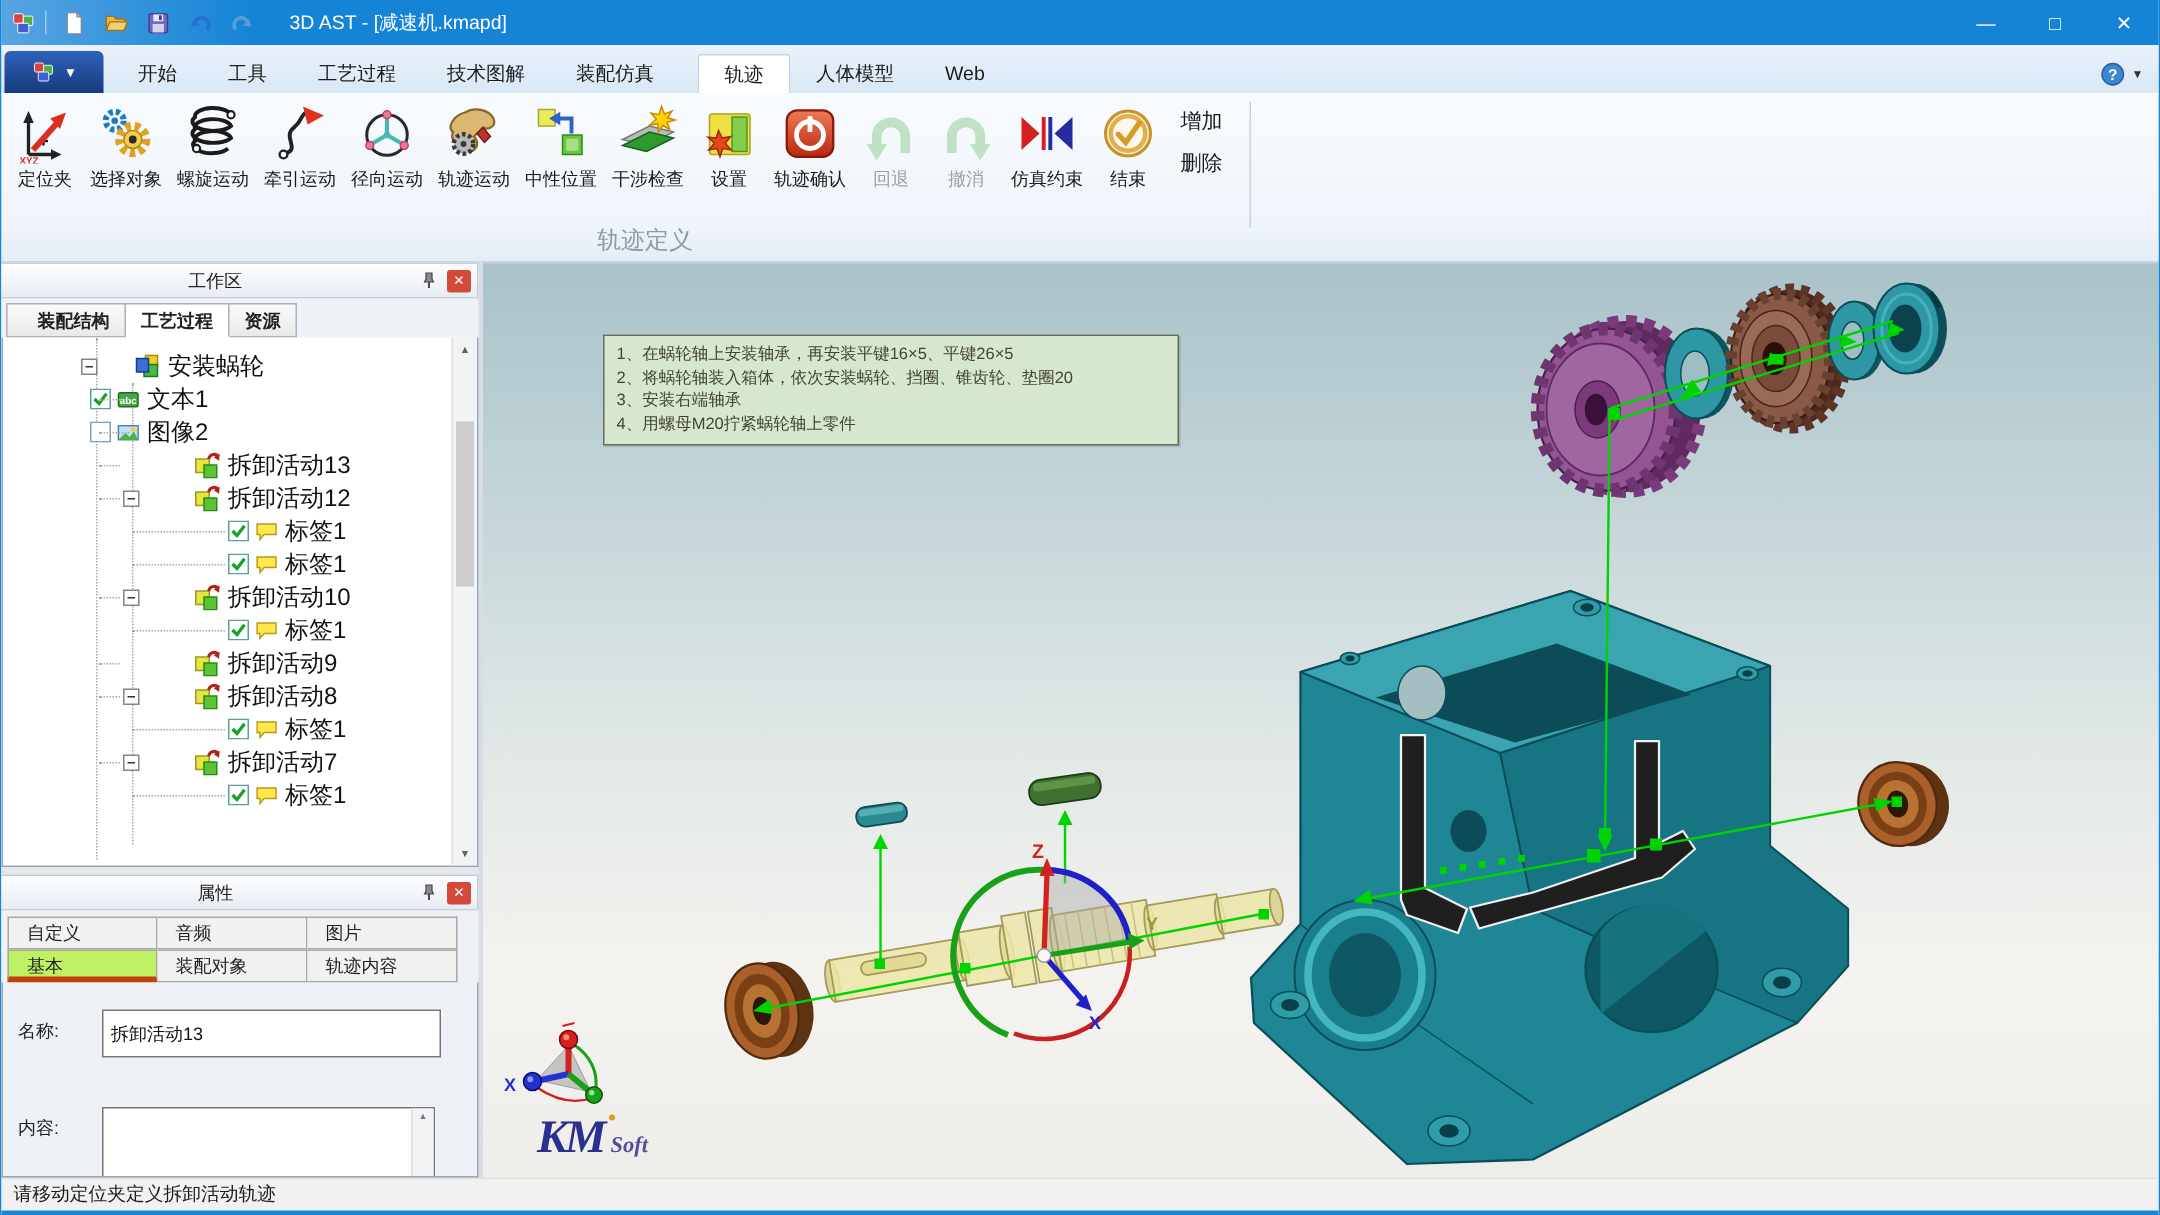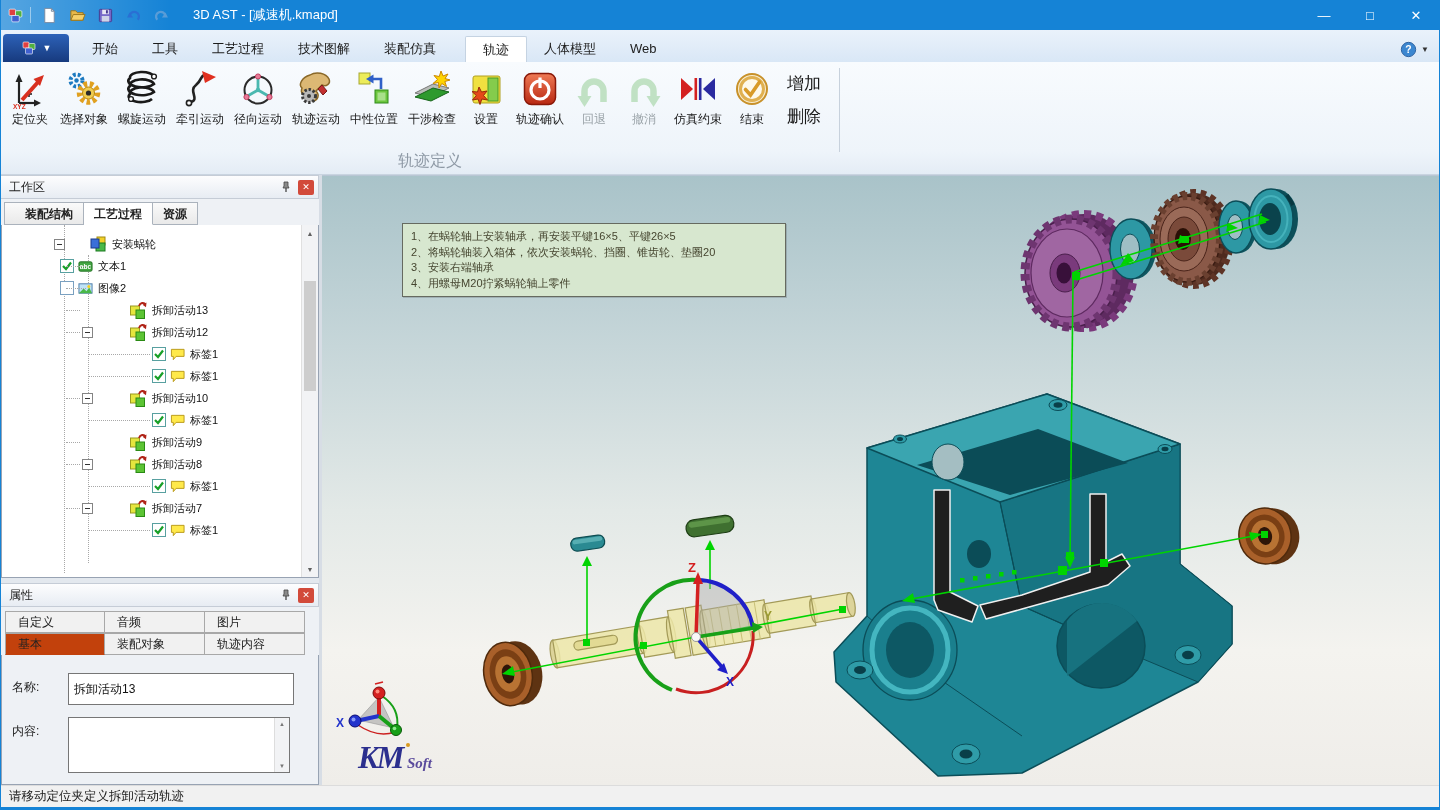--- a/index.html
+++ b/index.html
@@ -32,46 +32,46 @@
   .helpbox .caret { font-size:8px; color:#333; }
 
   
   .ribbon { height:90px; background:linear-gradient(#f8fbfe,#eef4fa); display:flex; align-items:flex-start; padding:4px 4px 0 4px; flex:0 0 auto; }
   .rbtn { display:flex; flex-direction:column; align-items:center; padding:2px 4px 1px 4px; margin:0 1px; border-radius:3px; }
   .rbtn .ricon { width:40px; height:42px; }
   .rlab { font-size:12px; color:#1b1b1b; white-space:nowrap; margin-top:1px; }
   .rbtn.disabled .ricon { opacity:.55; }
   .rbtn.disabled .rlab { color:#9aa3a8; }
   .rstack { display:flex; flex-direction:column; gap:6px; margin:4px 4px 0 6px; }
-  .sbtn { font-size:17px; color:#1b1b1b; padding:2px 4px; border-radius:2px; white-space:nowrap; }
+  .sbtn { font-size:14px; color:#1b1b1b; padding:2px 4px; border-radius:2px; white-space:nowrap; }
   .rsep { width:1px; align-self:stretch; background:#c7d1dc; margin:2px 0 0 10px; height:84px; }
   .groupstrip { height:23px; background:linear-gradient(#eef4fa,#e4ecf5); border-bottom:1px solid #c9d4e0; flex:0 0 auto; display:flex; }
   .groupname { width:858px; text-align:center; font-size:16px; color:#8f9aa6; line-height:18px; }
 
   
   .main { flex:1 1 auto; display:flex; min-height:0; }
   .dock { width:318px; flex:0 0 auto; background:#eef1f5; display:flex; flex-direction:column; }
   .vsplit { width:3px; background:#d7dde5; flex:0 0 auto; }
 
   .panel { display:flex; flex-direction:column; min-height:0; }
   .phead { height:24px; background:linear-gradient(#fdfdfe,#e7ecf3); border:1px solid #c5ccd6; border-left:none; display:flex; align-items:center; padding:0 4px 0 8px; flex:0 0 auto; }
-  .phead .ptitle { font-size:12px; color:#222; flex:1; }
+  .phead .ptitle { font-size:12px; color:#222; flex:1;text-align:center; }
   .pinbtn { width:16px; height:16px; display:flex; align-items:center; justify-content:center; }
   .pclose { width:16px; height:15px; margin-left:4px; background:#d24a3a; border-radius:2px; color:#fff; font-size:9px; line-height:15px; text-align:center; }
 
   .ptabs { display:flex; padding:3px 3px 0 3px; background:#eef1f5; flex:0 0 auto; }
   .ptab { padding:0 10px; height:23px; line-height:22px; font-size:12px; font-weight:bold; color:#222;
           background:linear-gradient(#fafafa,#e9e9e9); border:1px solid #aab2bc; border-left:none; }
   .ptab:first-child { border-left:1px solid #aab2bc;padding-left:20px; }
   .ptab.active { background:#fff; border-bottom:1px solid #fff; position:relative; top:0; }
 
   .treewrap { flex:1; background:#fff; border:1px solid #98a3b3; border-top:none; margin:0 0 0 0; position:relative; overflow:hidden; }
   .treelines1 { position:absolute; left:62px; top:0; bottom:4px; border-left:1px dotted #a8a8a8; }
   .treelines2 { position:absolute; left:86px; top:30px; height:308px; border-left:1px dotted #a8a8a8; }
-  .trow { height:22px; display:flex; align-items:center; position:relative; font-size:11px; color:#111; white-space:nowrap; }
+  .trow { height:22px; display:flex; align-items:center; position:relative; font-size:16px; color:#111; white-space:nowrap; }
   .trow::before { content:""; position:absolute; top:11px; border-top:1px dotted #a8a8a8; }
   .r-l2act::before { left:64px; width:14px; }
   .r-l2cb::before  { left:64px; width:20px; }
   .r-lvl3::before  { left:86px; width:62px; }
   .r-lvl1 { padding-left:52px; } .r-lvl1 .sp { width:24px; }
   .r-l2cb { padding-left:58px; } .r-l2cb .sp { width:4px; }
   .r-l2act { padding-left:80px; } .r-l2act .sp { width:36px; }
   .r-lvl3 { padding-left:150px; } .r-lvl3 .sp { width:4px; }
   .expbox { width:11px; height:11px; background:#fff; border:1px solid #848484; position:relative; flex:0 0 auto; }
   .expbox::after { content:""; position:absolute; left:2px; top:4px; width:5px; height:1px; background:#333; }
@@ -86,22 +86,22 @@
   .sarr.dn { position:absolute; bottom:0; left:0; right:0; }
   .sthumb { position:absolute; left:2px; right:2px; top:56px; height:110px; background:#cdcdcd; }
 
   .hsplit { height:5px; background:#e3e8ee; flex:0 0 auto; }
 
   .propbody { flex:1; background:#eef1f5; border:1px solid #98a3b3; border-top:none; padding:18px 10px 0 10px; position:relative; overflow:hidden; }
   .ptabs2 { display:flex; flex-wrap:wrap; background:#eef1f5; padding:4px 4px 0 4px; flex:0 0 auto; }
   .ptab2 { width:100px; height:22px; line-height:21px; padding-left:12px; font-size:12px; color:#222;
            background:#f1f1f1; border:1px solid #a8a8a8; border-left:none; }
   .ptab2.c0 { border-left:1px solid #a8a8a8; }
-  .ptab2.active { background:#c2410c; border-bottom:1px solid #c2410c; font-weight:normal; }
-  .frow { display:flex; margin-bottom:12px; }
+  .ptab2.active { background:#bef264; border-bottom:4px solid #c2410c; font-weight:normal; }
+  .frow { display:flex; margin-bottom:33px; }
   .flabel { width:56px; padding-top:6px; font-size:12px; color:#222; }
   .finput { width:226px; height:32px; border:1px solid #767676; background:#fff; font-size:12px; padding:3px 5px;
             font-family:"Liberation Sans",sans-serif; color:#111; }
   .farea { width:222px; height:56px; border:1px solid #767676; background:#fff; position:relative; }
   .farea .fscroll { position:absolute; right:0; top:0; bottom:0; width:15px; background:#f2f3f5; border-left:1px solid #ddd; }
   .farea .fscroll div { font-size:6px; color:#777; text-align:center; height:12px; line-height:12px; }
   .farea .fdn { position:absolute; bottom:0; left:0; right:0; }
 
   
   .viewport { flex:1; position:relative; overflow:hidden; border-top:1px solid #b9c6d4;

